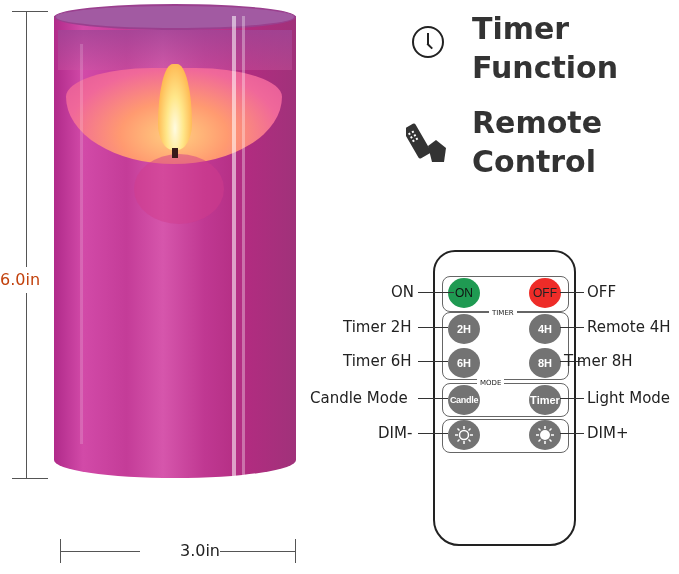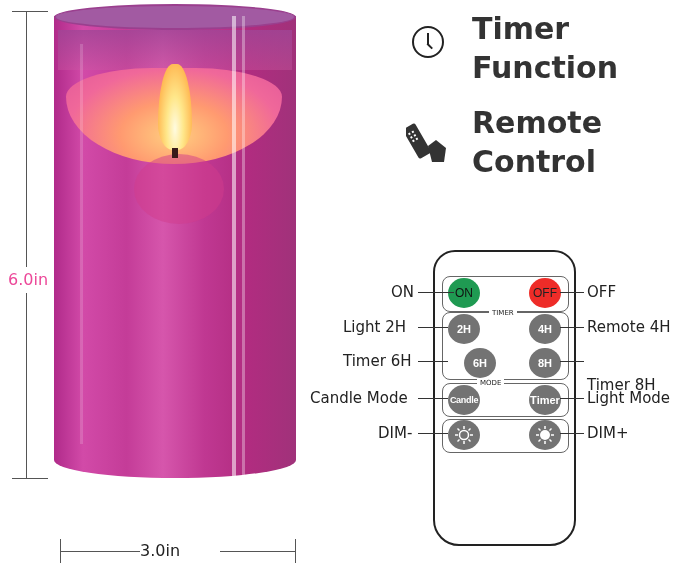--- a/index.html
+++ b/index.html
@@ -6,28 +6,28 @@
     body {
       width: 679px; height: 574px; background: #ffffff; position: relative; overflow: hidden;
       font-family: "DejaVu Sans", sans-serif; color: #222;
     }
     .abs { position: absolute; }
 
     
     .dim-v-line { position: absolute; left: 26px; top: 11px; width: 1px; height: 468px; background: #555; }
     .dim-v-tick { position: absolute; left: 12px; width: 36px; height: 1px; background: #555; }
     .dim-v-label {
-      position: absolute; left: 8px; top: 267px; width: 56px; height: 26px; background: #fff;
-      font-size: 16px; color: #ec4899; line-height: 26px;
+      position: absolute; left: 0px; top: 267px; width: 56px; height: 26px; background: #fff;
+      font-size: 16px; color: #c2410c; line-height: 26px;
     }
     .dim-h-line { position: absolute; left: 60px; top: 551px; width: 236px; height: 1px; background: #555; }
     .dim-h-tick { position: absolute; top: 539px; width: 1px; height: 24px; background: #555; }
     .dim-h-label {
       position: absolute; left: 140px; top: 540px; width: 80px; height: 22px; background: #fff;
-      font-size: 16px; text-align: left; line-height: 22px;
+      font-size: 16px; text-align: right; line-height: 22px;
     }
 
     
     .candle { position: absolute; left: 54px; top: 4px; width: 242px; height: 486px; }
     .glass {
       position: absolute; left: 0; top: 12px; width: 242px; height: 462px;
       background: linear-gradient(90deg, #b02a8a 0%, #d24aa8 12%, #c43c98 30%, #d656ac 45%, #c03892 62%, #b12c80 80%, #a0327a 100%);
       border-radius: 0 0 121px 121px / 0 0 18px 18px;
     }
     .glass-top {
@@ -145,21 +145,21 @@
   <div class="panel" style="left:7px; top:60px; width:127px; height:68px;"></div>
   <div class="panel-label" style="left:54px; top:57px;">TIMER</div>
   <div class="panel" style="left:7px; top:131px; width:127px; height:34px;"></div>
   <div class="panel-label" style="left:42px; top:127px;">MODE</div>
   <div class="panel" style="left:7px; top:167px; width:127px; height:34px;"></div>
 
   <div class="rbtn on" style="left:13px; top:26px;">ON</div>
   <div class="rbtn off" style="left:94px; top:26px;">OFF</div>
   <div class="rbtn" style="left:13px; top:62px;">2H</div>
   <div class="rbtn" style="left:94px; top:62px;">4H</div>
-  <div class="rbtn" style="left:29px; top:96px;">6H</div>
+  <div class="rbtn" style="left:13px; top:96px;">6H</div>
   <div class="rbtn" style="left:94px; top:96px;">8H</div>
   <div class="rbtn small" style="left:13px; top:133px;">Candle</div>
   <div class="rbtn" style="left:94px; top:133px;">Timer</div>
   <div class="rbtn" style="left:13px; top:168px;">
     <svg width="20" height="20" viewBox="0 0 20 20">
       <circle cx="10" cy="10" r="4.5" fill="none" stroke="#fff" stroke-width="1.5"></circle>
       <g stroke="#fff" stroke-width="1.5">
         <line x1="10" y1="1" x2="10" y2="4"></line>
           <line x1="10" y1="16" x2="10" y2="19"></line>
         <line x1="1" y1="10" x2="4" y2="10"></line>
@@ -183,31 +183,31 @@
           <line x1="14.5" y1="14.5" x2="16.5" y2="16.5"></line>
         <line x1="3.5" y1="16.5" x2="5.5" y2="14.5"></line>
           <line x1="14.5" y1="5.5" x2="16.5" y2="3.5"></line>
       </g>
     </svg>
   </div>
 </div>
 
 <div class="callout" style="left:391px; top:283px;">ON</div>
 <div class="leader" style="left:418px; top:292px; width:36px;"></div>
-<div class="callout" style="left:343px; top:318px;">Light 2H</div>
+<div class="callout" style="left:343px; top:318px;">Timer 2H</div>
 <div class="leader" style="left:418px; top:327px; width:30px;"></div>
 <div class="callout" style="left:343px; top:352px;">Timer 6H</div>
 <div class="leader" style="left:418px; top:361px; width:30px;"></div>
 <div class="callout" style="left:310px; top:389px;">Candle Mode</div>
 <div class="leader" style="left:418px; top:398px; width:30px;"></div>
 <div class="callout" style="left:378px; top:424px;">DIM-</div>
 <div class="leader" style="left:418px; top:433px; width:30px;"></div>
 
 <div class="leader" style="left:560px; top:292px; width:24px;"></div>
 <div class="callout" style="left:587px; top:283px;">OFF</div>
 <div class="leader" style="left:560px; top:327px; width:24px;"></div>
 <div class="callout" style="left:587px; top:318px;">Remote 4H</div>
 <div class="leader" style="left:560px; top:361px; width:24px;"></div>
-<div class="callout" style="left:587px; top:352px;margin-top:24px;">Timer 8H</div>
+<div class="callout" style="left:564px; top:352px;">Timer 8H</div>
 <div class="leader" style="left:560px; top:398px; width:24px;"></div>
 <div class="callout" style="left:587px; top:389px;">Light Mode</div>
 <div class="leader" style="left:560px; top:433px; width:24px;"></div>
 <div class="callout" style="left:587px; top:424px;">DIM+</div>
 
 </body></html>

